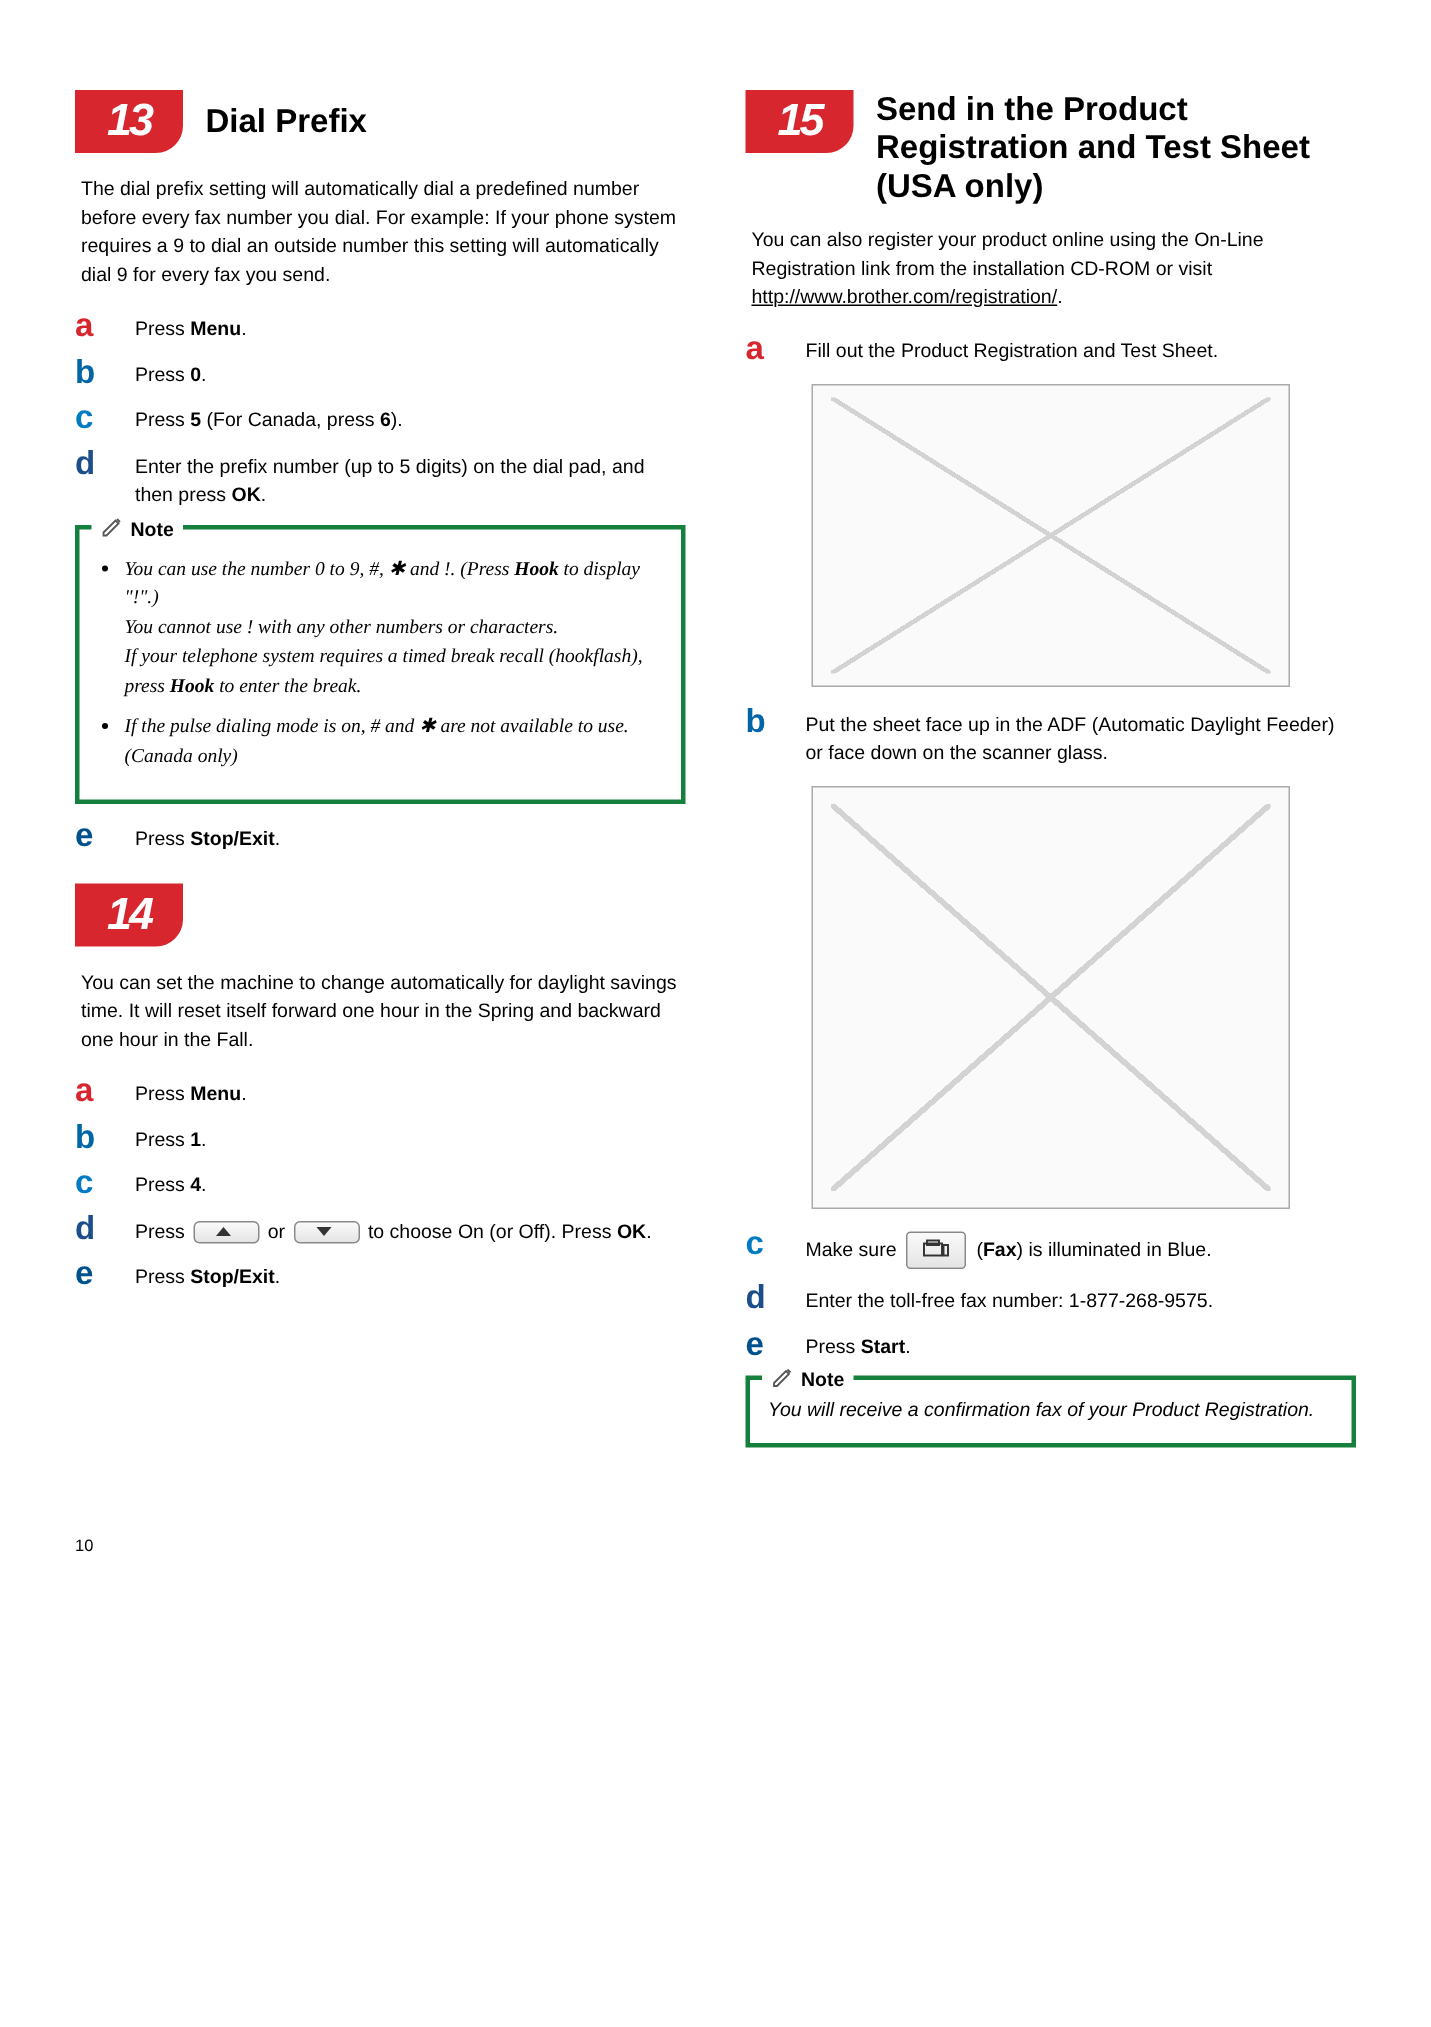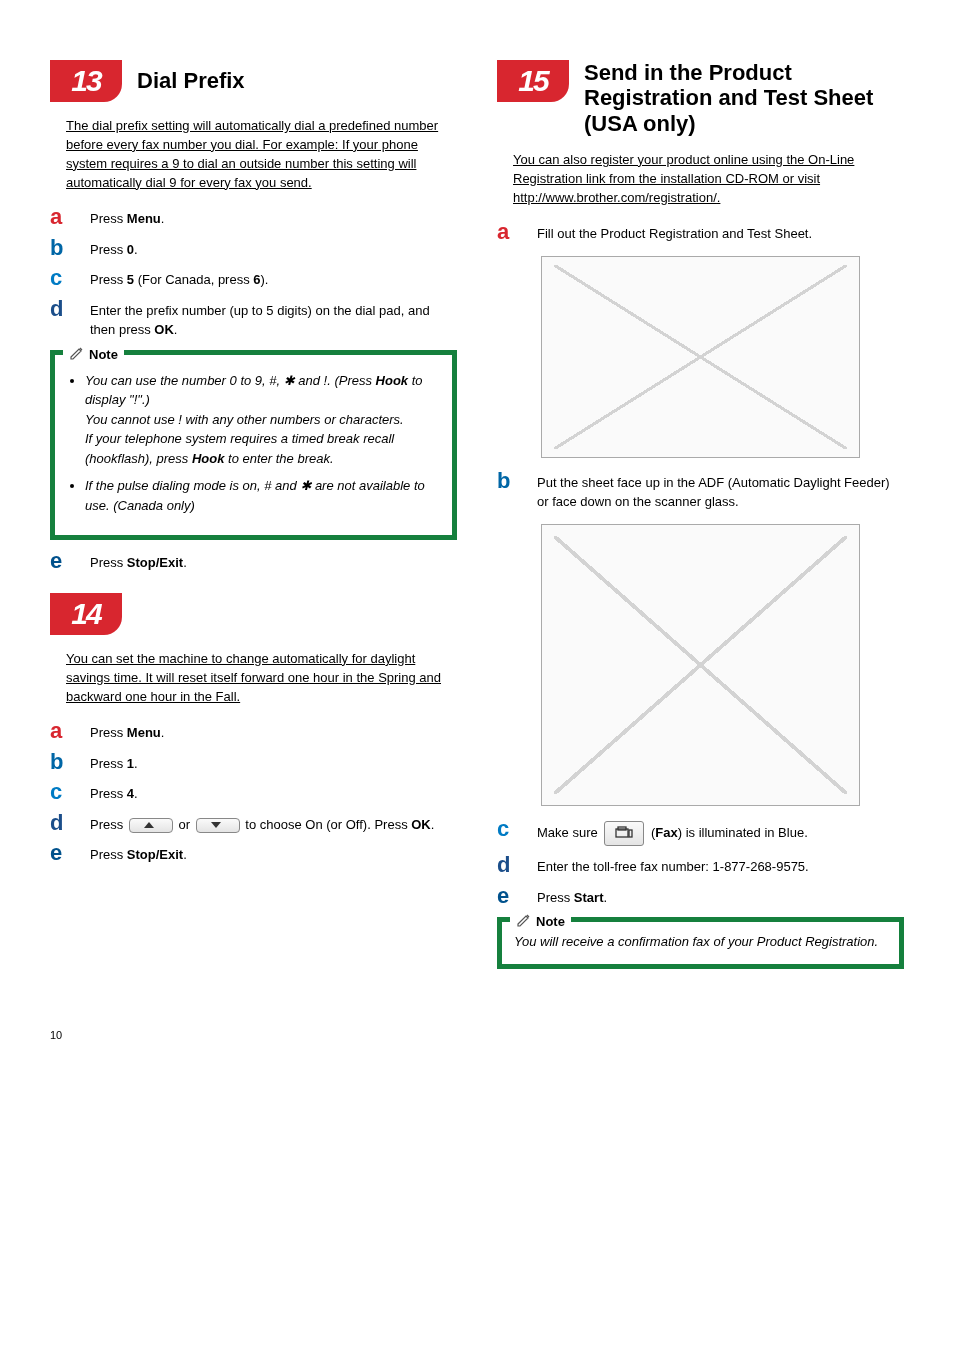--- a/index.html
+++ b/index.html
@@ -41,22 +41,21 @@
   }
   .section-title {
     font-size: 22px;
     font-weight: bold;
     margin: 0;
     align-self: center;
     line-height: 1.15;
   }
   .body-text {
     line-height: 1.45;
-    margin: 8px 0 14px 16px;
-    text-decoration: underline;
+    margin: 8px 0 14px 4px;
   }
   .step-row {
     display: flex;
     align-items: flex-start;
     margin: 8px 0;
   }
   .step-letter {
     font-family: Arial, sans-serif;
     font-weight: bold;
     font-size: 22px;
@@ -69,21 +68,21 @@
   .lc { color: #007bc4; }
   .ld { color: #1b4e8a; }
   .le { color: #00518c; }
   .step-content {
     flex: 1;
     line-height: 1.5;
     padding-top: 3px;
   }
   .bold { font-weight: bold; }
   .note-box {
-    border: 5px solid #15803d;
+    border: 3px solid #15803d;
     padding: 10px 12px 12px 12px;
     margin: 10px 0;
     position: relative;
   }
   .note-title {
     position: absolute;
     top: -10px;
     left: 8px;
     background: #fff;
     padding: 0 6px;
@@ -98,20 +97,21 @@
     font-style: italic;
     line-height: 1.5;
   }
   .note-body ul {
     list-style: disc;
     padding-left: 18px;
     margin: 6px 0 0 0;
   }
   .note-body ul li {
     margin-bottom: 8px;
+    font-family: Liberation Serif, serif;
   }
   .key-btn {
     display: inline-block;
     border: 1px solid #888;
     border-radius: 4px;
     background: linear-gradient(#fafafa,#e4e4e4);
     padding: 1px 12px 2px 12px;
     vertical-align: middle;
     margin: 0 2px;
     min-width: 18px;

